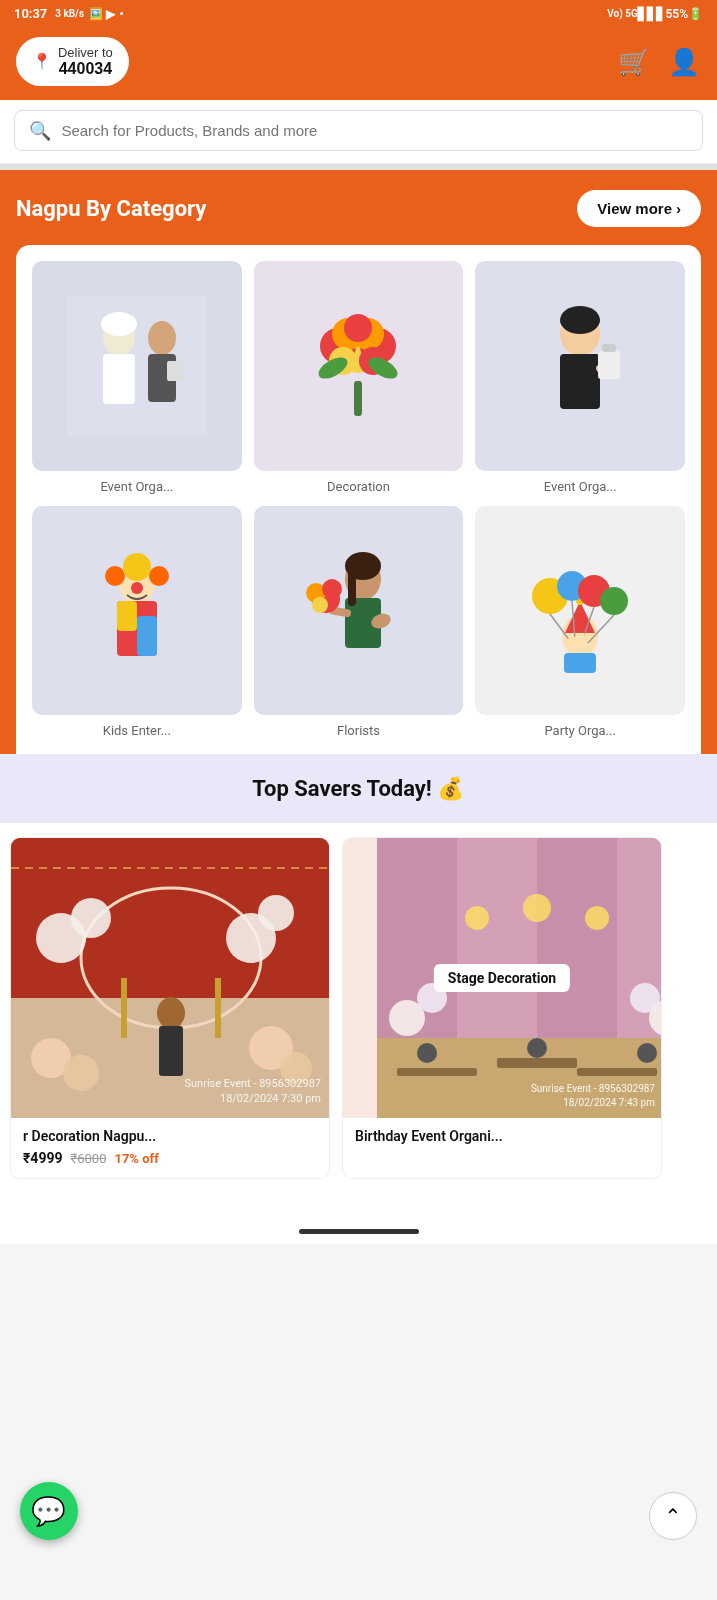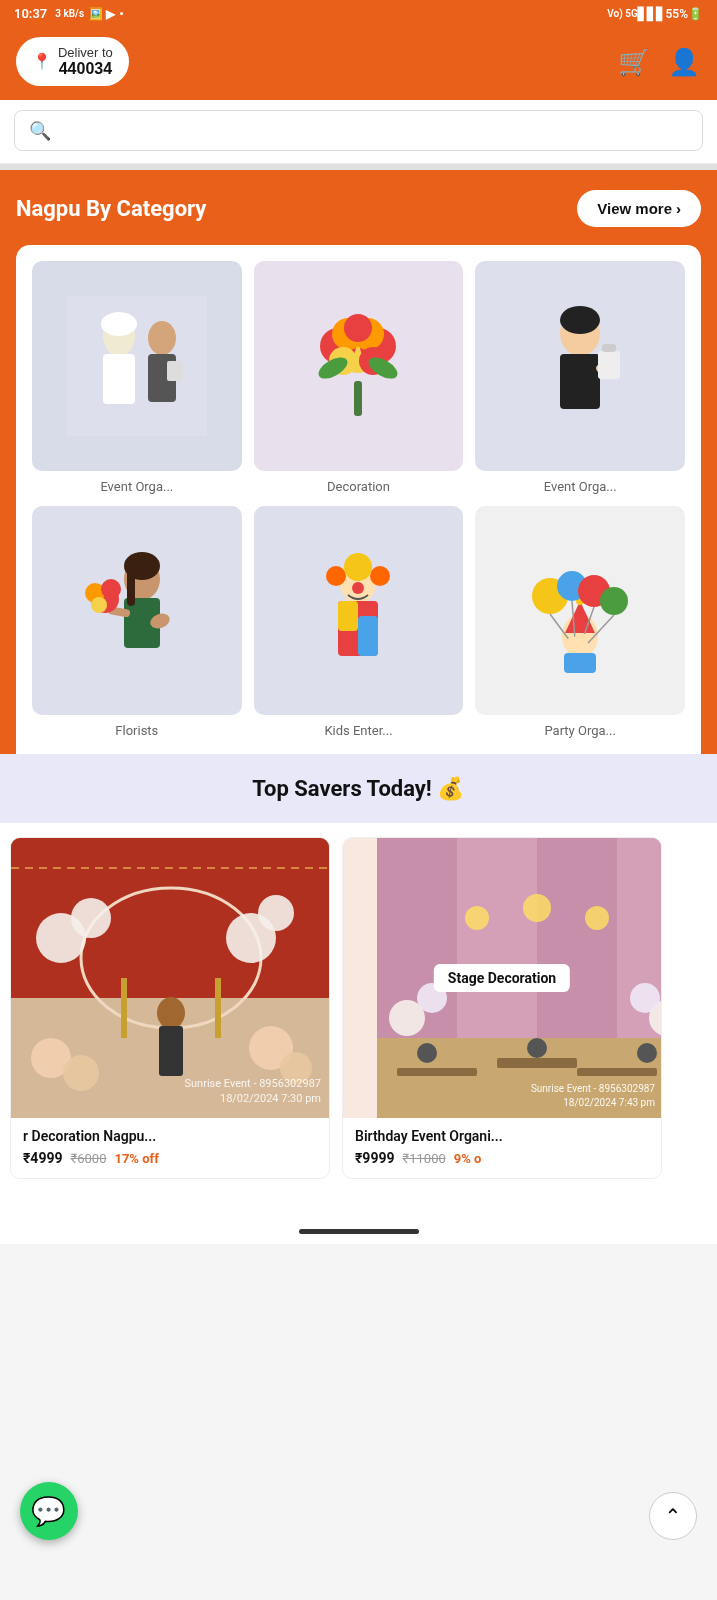--- a/index.html
+++ b/index.html
@@ -320,20 +320,21 @@
     </button>
     <button class="header-icon-btn">
       <span>👤</span>
     </button>
   </div>
 </div>
 
 <div class="search-bar-wrap">
   <div class="search-bar">
     <span class="search-icon">🔍</span>
+    <input class="search-input" type="text" placeholder="Search for Products, Brands and more" style="">
   </div>
 </div>
 
 <div class="section-divider"></div>
 
 <div class="category-section">
   <div class="category-header">
     <span class="category-title">Nagpu By Category</span>
     <button class="view-more-btn">
       <span>View more</span>
@@ -414,64 +415,64 @@
         </div>
         <span class="category-label">Event Orga...</span>
       </div>
 
       <div class="category-item">
         <div class="category-img-wrap">
           <div class="category-img-placeholder" style="background:#dde0ec; align-items:center;">
             <svg width="140" height="140" viewBox="0 0 140 140" xmlns="http://www.w3.org/2000/svg">
               <rect width="140" height="140" fill="#dde0ec"></rect>
 
-              <ellipse cx="75" cy="38" rx="18" ry="21" fill="#c8956c"></ellipse>
-              <rect x="57" y="57" width="36" height="50" rx="4" fill="#2d6b3c"></rect>
-
-              <ellipse cx="75" cy="25" rx="18" ry="14" fill="#3a2010"></ellipse>
-              <rect x="60" y="25" width="8" height="40" rx="4" fill="#3a2010"></rect>
-
-              <rect x="42" y="65" width="22" height="8" rx="4" fill="#c8956c" transform="rotate(10 42 65)"></rect>
-
-              <circle cx="38" cy="58" r="14" fill="#e84040"></circle>
-              <circle cx="28" cy="52" r="10" fill="#ff9900"></circle>
-              <circle cx="44" cy="48" r="10" fill="#e84040"></circle>
-              <circle cx="32" cy="64" r="8" fill="#f5d14a"></circle>
-
-              <ellipse cx="93" cy="80" rx="10" ry="7" fill="#c8956c" transform="rotate(-20 93 80)"></ellipse>
+              <ellipse cx="70" cy="42" rx="18" ry="20" fill="#ffe0b0"></ellipse>
+
+              <rect x="50" y="60" width="40" height="55" rx="4" fill="#e84040"></rect>
+
+              <rect x="50" y="60" width="20" height="30" rx="4" fill="#f5c518"></rect>
+              <rect x="70" y="75" width="20" height="40" rx="4" fill="#4aa3e8"></rect>
+
+              <circle cx="48" cy="35" r="10" fill="#ff6600"></circle>
+              <circle cx="92" cy="35" r="10" fill="#ff6600"></circle>
+              <circle cx="70" cy="26" r="14" fill="#f5c518"></circle>
+
+              <circle cx="70" cy="47" r="6" fill="#e84040"></circle>
+
+              <path d="M60 54 Q70 62 80 54" fill="none" stroke="#555" stroke-width="2"></path>
             </svg>
           </div>
         </div>
-        <span class="category-label">Florists</span>
+        <span class="category-label">Kids Enter...</span>
       </div>
 
       <div class="category-item">
         <div class="category-img-wrap">
           <div class="category-img-placeholder" style="background:#dde0ec; align-items:center;">
             <svg width="140" height="140" viewBox="0 0 140 140" xmlns="http://www.w3.org/2000/svg">
               <rect width="140" height="140" fill="#dde0ec"></rect>
 
-              <ellipse cx="70" cy="42" rx="18" ry="20" fill="#ffe0b0"></ellipse>
-
-              <rect x="50" y="60" width="40" height="55" rx="4" fill="#e84040"></rect>
-
-              <rect x="50" y="60" width="20" height="30" rx="4" fill="#f5c518"></rect>
-              <rect x="70" y="75" width="20" height="40" rx="4" fill="#4aa3e8"></rect>
-
-              <circle cx="48" cy="35" r="10" fill="#ff6600"></circle>
-              <circle cx="92" cy="35" r="10" fill="#ff6600"></circle>
-              <circle cx="70" cy="26" r="14" fill="#f5c518"></circle>
-
-              <circle cx="70" cy="47" r="6" fill="#e84040"></circle>
-
-              <path d="M60 54 Q70 62 80 54" fill="none" stroke="#555" stroke-width="2"></path>
+              <ellipse cx="75" cy="38" rx="18" ry="21" fill="#c8956c"></ellipse>
+              <rect x="57" y="57" width="36" height="50" rx="4" fill="#2d6b3c"></rect>
+
+              <ellipse cx="75" cy="25" rx="18" ry="14" fill="#3a2010"></ellipse>
+              <rect x="60" y="25" width="8" height="40" rx="4" fill="#3a2010"></rect>
+
+              <rect x="42" y="65" width="22" height="8" rx="4" fill="#c8956c" transform="rotate(10 42 65)"></rect>
+
+              <circle cx="38" cy="58" r="14" fill="#e84040"></circle>
+              <circle cx="28" cy="52" r="10" fill="#ff9900"></circle>
+              <circle cx="44" cy="48" r="10" fill="#e84040"></circle>
+              <circle cx="32" cy="64" r="8" fill="#f5d14a"></circle>
+
+              <ellipse cx="93" cy="80" rx="10" ry="7" fill="#c8956c" transform="rotate(-20 93 80)"></ellipse>
             </svg>
           </div>
         </div>
-        <span class="category-label">Kids Enter...</span>
+        <span class="category-label">Florists</span>
       </div>
 
       <div class="category-item">
         <div class="category-img-wrap">
           <div class="category-img-placeholder" style="background:#f0f0f0; align-items:center;">
             <svg width="140" height="140" viewBox="0 0 140 140" xmlns="http://www.w3.org/2000/svg">
               <rect width="140" height="140" fill="#f0f0f0"></rect>
 
               <ellipse cx="70" cy="95" rx="18" ry="22" fill="#ffe0b0"></ellipse>
 
@@ -585,25 +586,20 @@
           <circle cx="270" cy="215" r="10" fill="#555"></circle>
         </svg>
 
         <div class="product-badge">Stage Decoration</div>
         <div class="watermark" style="font-size:10px; bottom:8px; right:6px; color:rgba(255,255,255,0.9);">
           Sunrise Event - 8956302987<br>18/02/2024 7:43 pm
         </div>
       </div>
       <div class="product-info">
         <div class="product-name">Birthday Event Organi...</div>
-        <div class="product-pricing">
-          <span class="price-current">₹9999</span>
-          <span class="price-original">₹11000</span>
-          <span class="discount-badge">9% o</span>
-        </div>
       </div>
     </div>
 
   </div>
 </div>
 
 <div class="whatsapp-btn">
   <span style="color:white; font-size:28px;">💬</span>
 </div>
 

